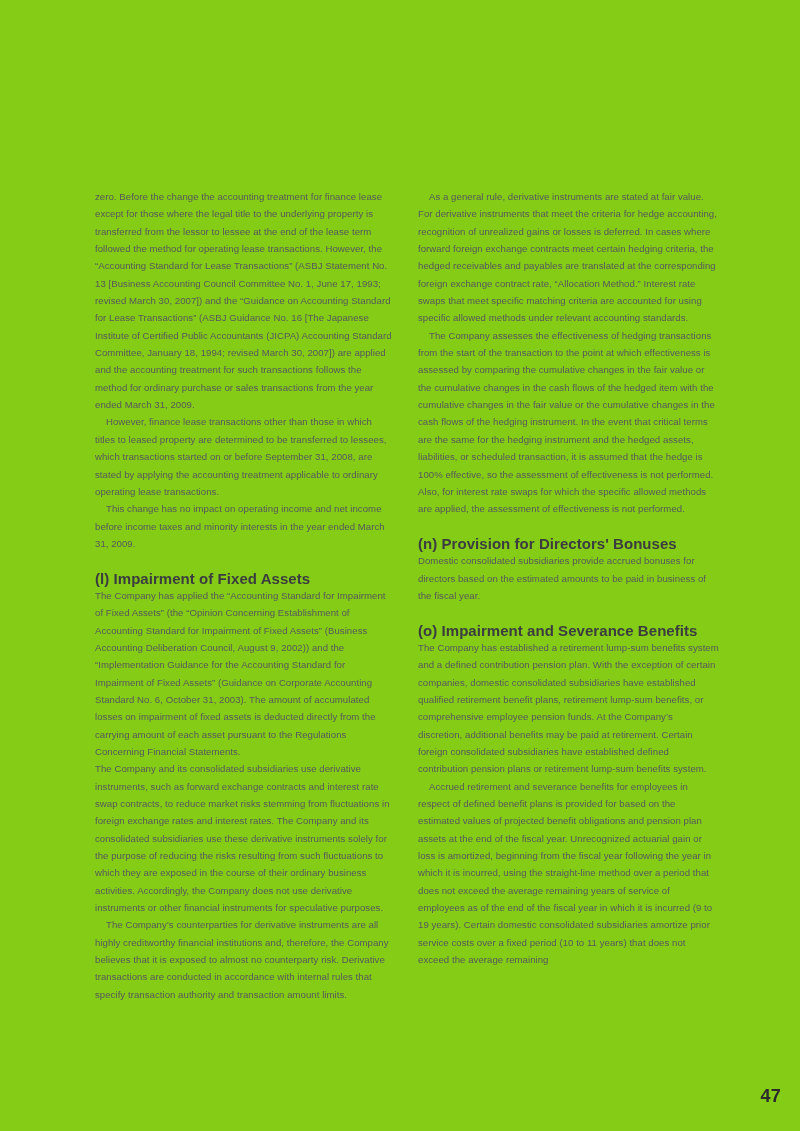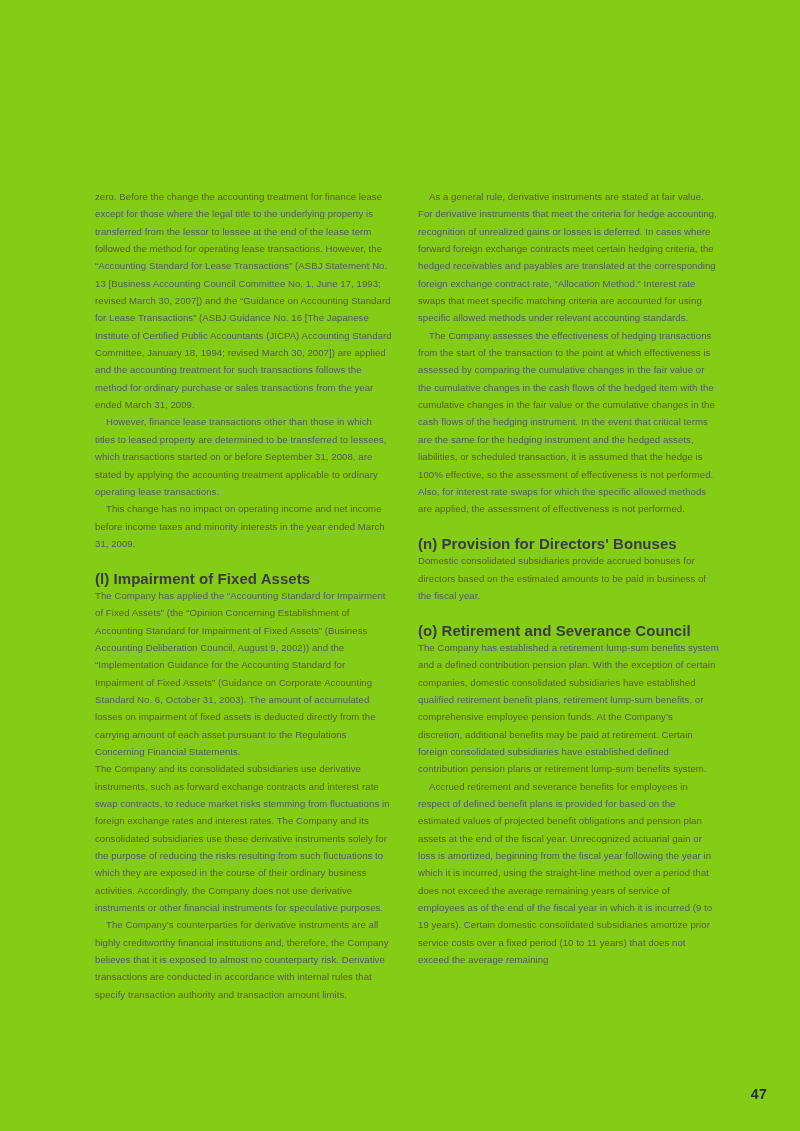--- a/index.html
+++ b/index.html
@@ -35,22 +35,22 @@
     margin: 17.35px 0 0 0;
     font-size: 15px;
     line-height: 17.35px;
     font-weight: bold;
     color: #3b3c40;
     letter-spacing: 0.05px;
   }
   .page-number {
     position: absolute;
     top: 1086px;
-    right: 33px;
-    font-size: 14px;
+    right: 19px;
+    font-size: 18px;
     font-weight: bold;
     color: #2b2a2c;
     letter-spacing: 0.3px;
   }
 </style>
 </head>
 <body>
 
 <div class="page">
   <div class="column column-left">
@@ -60,18 +60,18 @@
       <h3 class="heading">(l) Impairment of Fixed Assets</h3>
       <p class="paragraph">The Company has applied the “Accounting Standard for Impairment of Fixed Assets” (the “Opinion Concerning Establishment of Accounting Standard for Impairment of Fixed Assets” (Business Accounting Deliberation Council, August 9, 2002)) and the “Implementation Guidance for the Accounting Standard for Impairment of Fixed Assets” (Guidance on Corporate Accounting Standard No. 6, October 31, 2003). The amount of accumulated losses on impairment of fixed assets is deducted directly from the carrying amount of each asset pursuant to the Regulations Concerning Financial Statements.</p>
       <p class="paragraph">The Company and its consolidated subsidiaries use derivative instruments, such as forward exchange contracts and interest rate swap contracts, to reduce market risks stemming from fluctuations in foreign exchange rates and interest rates. The Company and its consolidated subsidiaries use these derivative instruments solely for the purpose of reducing the risks resulting from such fluctuations to which they are exposed in the course of their ordinary business activities. Accordingly, the Company does not use derivative instruments or other financial instruments for speculative purposes.</p>
       <p class="paragraph indent">The Company’s counterparties for derivative instruments are all highly creditworthy financial institutions and, therefore, the Company believes that it is exposed to almost no counterparty risk. Derivative transactions are conducted in accordance with internal rules that specify transaction authority and transaction amount limits.</p>
     </div>
   <div class="column column-right">
       <p class="paragraph indent">As a general rule, derivative instruments are stated at fair value. For derivative instruments that meet the criteria for hedge accounting, recognition of unrealized gains or losses is deferred. In cases where forward foreign exchange contracts meet certain hedging criteria, the hedged receivables and payables are translated at the corresponding foreign exchange contract rate, “Allocation Method.” Interest rate swaps that meet specific matching criteria are accounted for using specific allowed methods under relevant accounting standards.</p>
       <p class="paragraph indent">The Company assesses the effectiveness of hedging transactions from the start of the transaction to the point at which effectiveness is assessed by comparing the cumulative changes in the fair value or the cumulative changes in the cash flows of the hedged item with the cumulative changes in the fair value or the cumulative changes in the cash flows of the hedging instrument. In the event that critical terms are the same for the hedging instrument and the hedged assets, liabilities, or scheduled transaction, it is assumed that the hedge is 100% effective, so the assessment of effectiveness is not performed. Also, for interest rate swaps for which the specific allowed methods are applied, the assessment of effectiveness is not performed.</p>
       <h3 class="heading">(n) Provision for Directors' Bonuses</h3>
       <p class="paragraph">Domestic consolidated subsidiaries provide accrued bonuses for directors based on the estimated amounts to be paid in business of the fiscal year.</p>
-      <h3 class="heading">(o) Retirement and Severance Council</h3>
+      <h3 class="heading">(o) Impairment and Severance Benefits</h3>
       <p class="paragraph">The Company has established a retirement lump-sum benefits system and a defined contribution pension plan. With the exception of certain companies, domestic consolidated subsidiaries have established qualified retirement benefit plans, retirement lump-sum benefits, or comprehensive employee pension funds. At the Company’s discretion, additional benefits may be paid at retirement. Certain foreign consolidated subsidiaries have established defined contribution pension plans or retirement lump-sum benefits system.</p>
       <p class="paragraph indent">Accrued retirement and severance benefits for employees in respect of defined benefit plans is provided for based on the estimated values of projected benefit obligations and pension plan assets at the end of the fiscal year. Unrecognized actuarial gain or loss is amortized, beginning from the fiscal year following the year in which it is incurred, using the straight-line method over a period that does not exceed the average remaining years of service of employees as of the end of the fiscal year in which it is incurred (9 to 19 years). Certain domestic consolidated subsidiaries amortize prior service costs over a fixed period (10 to 11 years) that does not exceed the average remaining</p>
     </div>
   <div class="page-number">47</div>
 </div>
 
 </body></html>

